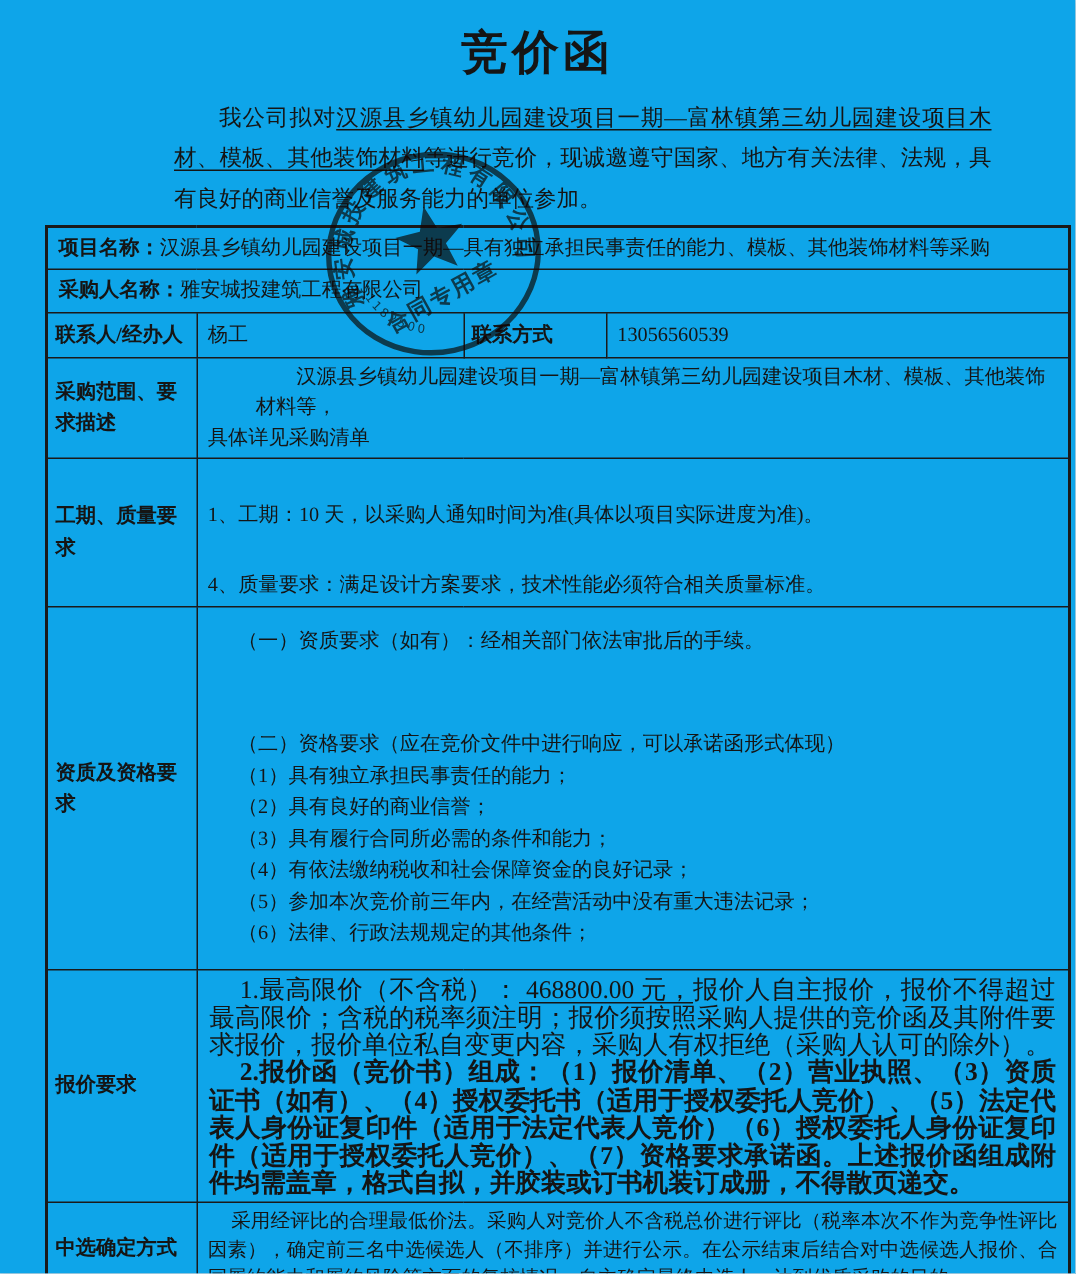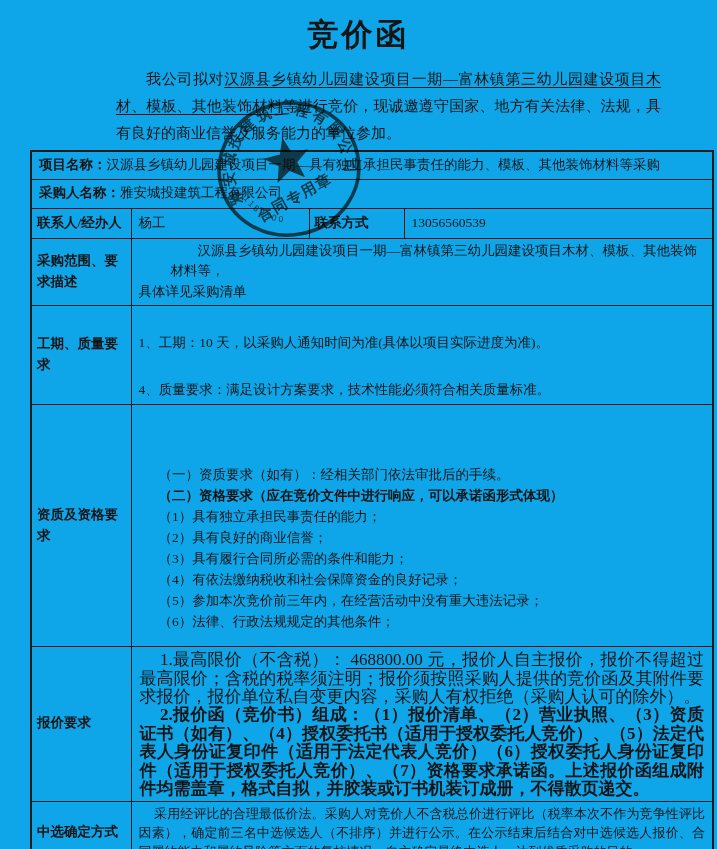--- a/index.html
+++ b/index.html
@@ -47,21 +47,21 @@
   .lab { font-weight: bold; padding-left: 5px !important; padding-right: 2px !important; }
   .inline-lab { font-weight: bold; }
   .scope-line1 { text-indent: 2em; margin-left: 32px; }
   .sched-line { line-height: 24px; white-space: nowrap; margin-top: 23px; }
   .qual-cell { padding: 0 !important; height: 100%; }
   .qual-list {
     display: flex; flex-direction: column; justify-content: flex-end;
     height: 238px; padding: 14px 8px 12px 27px;
   }
   .qual-item { white-space: nowrap; }
-  .qual-bold { font-weight: bold; }
+  .qual-bold { font-weight: normal; margin-top: 48px; }
   .time-cell { font-weight: bold; font-size: 12.7px; white-space: nowrap; letter-spacing: -0.3px; padding: 1px 4px !important; }
   .quote-cell { vertical-align: top; padding: 4px 8px 2px 8px !important; }
   .quote-cell p { font-size: 17px; line-height: 18.4px; text-indent: 1.2em; text-align: justify; }
   .quote-p2 { font-weight: bold; }
   .sel-cell p { font-size: 13px; line-height: 19.3px; text-indent: 1.2em; text-align: justify; }
   .stamp {
     position: absolute; left: 213px; top: 99px;
     width: 152px; height: 142px;
     opacity: 0.82;
     mix-blend-mode: multiply;

